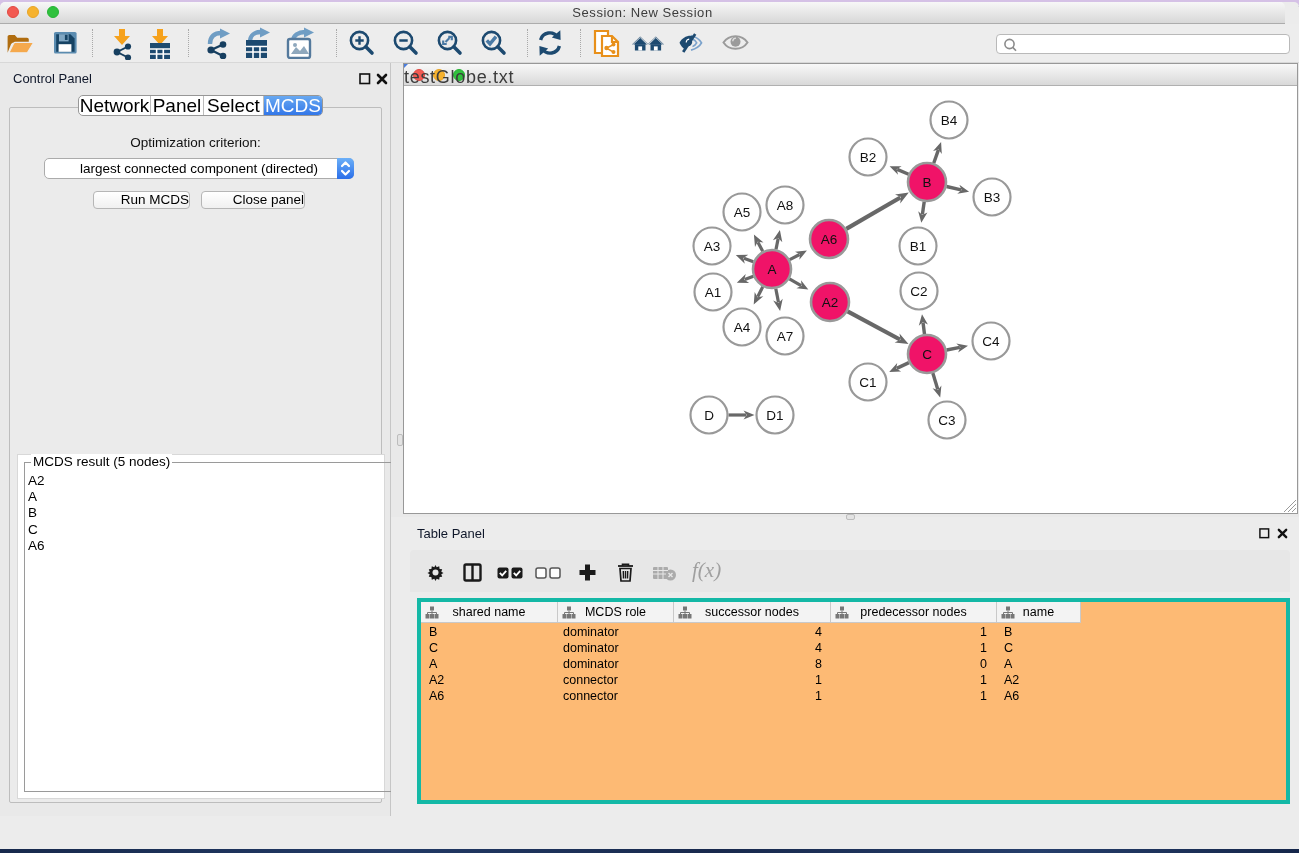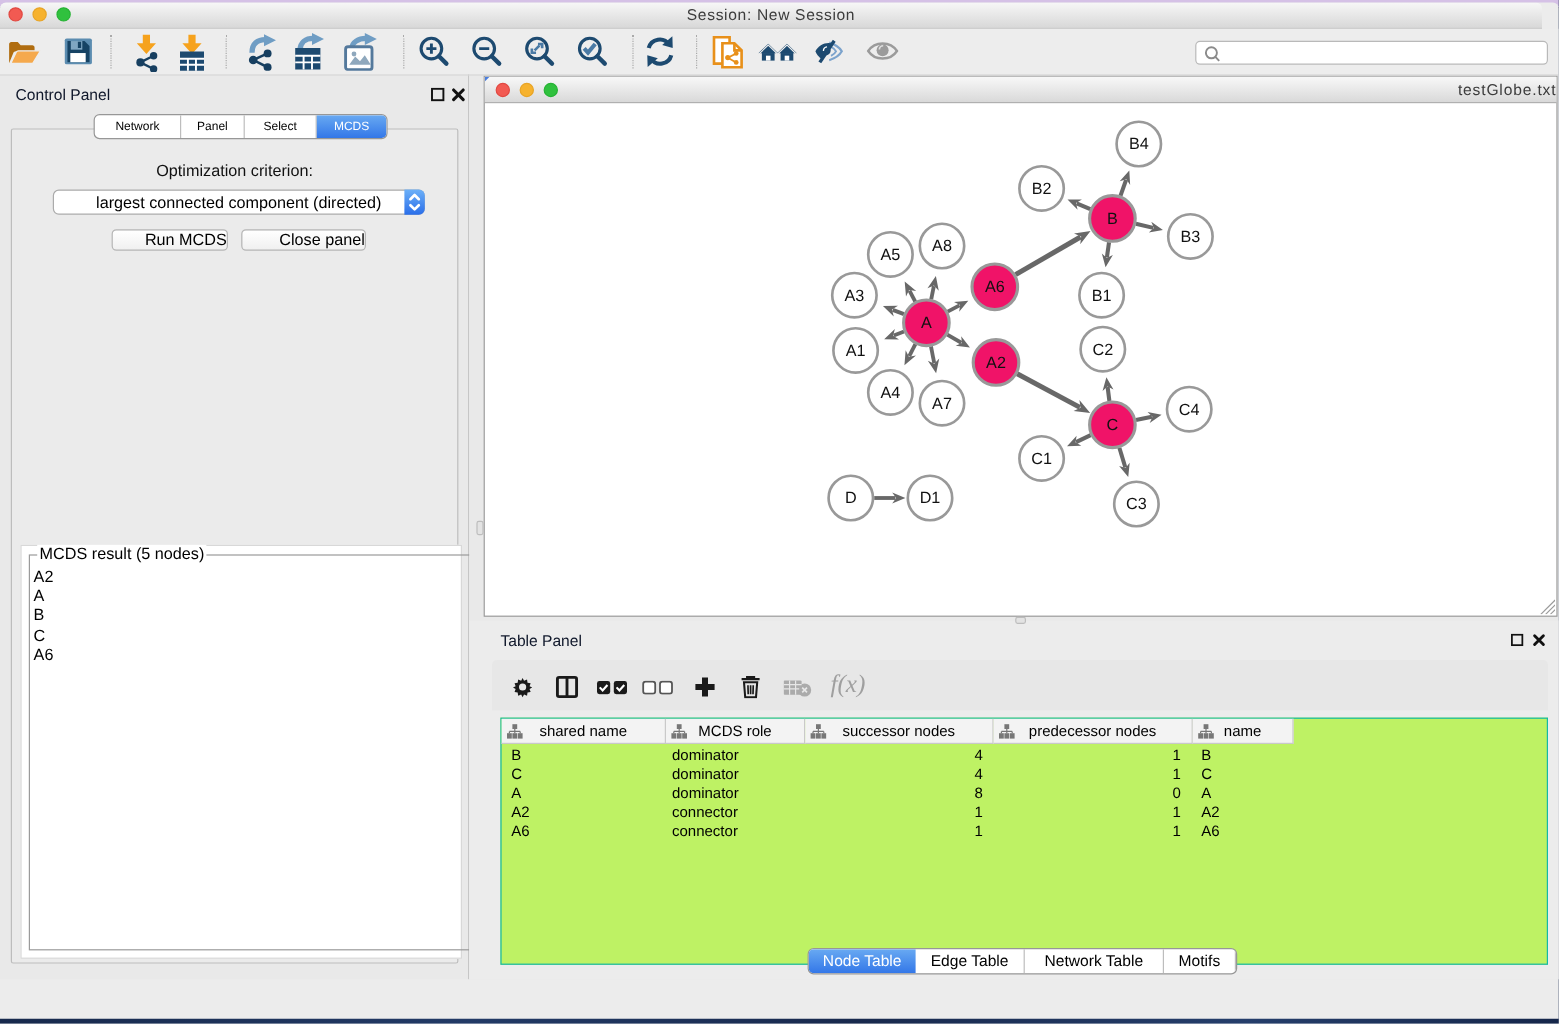--- a/index.html
+++ b/index.html
@@ -10,42 +10,42 @@
 #titlebar{position:absolute;left:0;top:0;width:1285px;height:22px;background:linear-gradient(#f7f7f7,#d8d8d8);border-bottom:1px solid #acacac;border-radius:5px 5px 0 0}
 #titlebar .tl{position:absolute;top:4px;width:12px;height:12px;border-radius:50%}
 #title-text{position:absolute;top:3px;left:0;width:100%;text-align:center;font-size:13px;letter-spacing:0.55px;color:#3c3c3c}
 #toolbar{position:absolute;left:0;top:22px;width:1299px;height:38px;background:#ededed}
 .tsep{position:absolute;top:5px;height:28px;width:0;border-left:1px dotted #a9a9a9}
 .ticon{position:absolute;top:3px}
 #searchbox{position:absolute;left:996px;top:10px;width:294px;height:20px;background:#fff;border:1px solid #b9b9b9;border-radius:4px}
 #ctrl{position:absolute;left:0;top:60px;width:391px;height:754px;background:#e9e9e9;border-right:1px solid #c6c6c6}
 .ptitle{font-size:13px;color:#0f172a}
 #ctrl-tabs{position:absolute;left:78px;top:33px;height:21px;display:flex;border:1px solid #979797;border-radius:5px;background:#fff;overflow:hidden;z-index:3}
-#ctrl-tabs .tab{font-size:10px;color:#000;text-align:center;line-height:19px;border-right:1px solid #bdbdbd}
+#ctrl-tabs .tab{font-size:19px;color:#000;text-align:center;line-height:19px;border-right:1px solid #bdbdbd}
 #ctrl-tabs .tab.sel{background:linear-gradient(#68a9f2,#3377e8);color:#fff;border-right:none}
 #ctrl-body{position:absolute;left:9px;top:45px;width:373px;height:696px;background:#ebebeb;border:1px solid #bdbdbd;border-radius:2px}
 #optlabel{position:absolute;left:0;top:27px;width:100%;text-align:center;font-size:13.5px;color:#111}
 #combo{position:absolute;left:34px;top:50px;width:310px;height:21px;background:#fff;border:1px solid #ababab;border-radius:5px;font-size:13.5px;text-align:center;line-height:19px;color:#000}
 #combo .step{position:absolute;right:-1px;top:-1px;width:17px;height:21px;background:linear-gradient(#6cb0f8,#2a6ee9);border-radius:0 5px 5px 0}
 .btn{position:absolute;top:83px;height:18px;background:linear-gradient(#fff,#f0f0f0);border:1px solid #b6b6b6;border-radius:4px;font-size:13.5px;text-align:right;color:#000}
 #resultbox{position:absolute;left:7px;top:346px;width:368px;height:345px;background:#fff;border:1px solid #d8d8d8}
 #fieldset{position:absolute;left:6px;top:7px;width:420px;height:330px;border:1px solid #9a9a9a}
 #legend{position:absolute;left:6px;top:-9px;background:#fff;font-size:13.5px;color:#000;padding:0 2px}
 #mlist{position:absolute;left:3px;top:10px;font-size:13.5px;color:#000;line-height:16.2px}
 #vscroll{position:absolute;right:6px;top:8px;width:13px;height:314px;background:#f6f6f6;border-left:1px solid #e2e2e2;border-right:1px solid #e2e2e2}
 #desktop{position:absolute;left:391px;top:60px;width:908px;height:754px;background:#e9e9e9}
 #iwin{position:absolute;left:12px;top:1px;width:895px;height:451px;background:#fff;border:1px solid #989898}
 #ititle{position:absolute;left:0;top:0;width:893px;height:22px;background:linear-gradient(#f8f8f8,#d9d9d9);border-bottom:1px solid #b0b0b0}
 #ititle .tl{position:absolute;top:5px;width:12px;height:12px;border-radius:50%}
-#ititle-text{position:absolute;top:3px;left:0;width:100%;text-align:right;font-size:13px;letter-spacing:0.7px;color:#3c3c3c}
+#ititle-text{position:absolute;top:3px;left:0;width:100%;text-align:left;font-size:18px;letter-spacing:0.7px;color:#3c3c3c}
 .graph{position:absolute;left:0;top:21px}
 #grip{position:absolute;right:1px;bottom:1px;width:13px;height:13px;overflow:hidden}
 #tablepanel{position:absolute;left:391px;top:515px;width:908px;height:299px;background:#ececec}
 #tp-toolbar{position:absolute;left:19px;top:33px;width:880px;height:42px;background:#e7e7e7;border-radius:4px 4px 0 0}
-#datatable{position:absolute;left:26px;top:81px;width:873px;height:206px;background:#bef264;border:1px solid #14b8a6;font-size:12.5px}
+#datatable{position:absolute;left:26px;top:81px;width:873px;height:206px;background:#fdba74;border:4px solid #14b8a6;font-size:12.5px}
 .th{position:absolute;top:0;height:21px;background:#f3f3f3;border-right:1px solid #c9c9c9;border-bottom:1px solid #c9c9c9;text-align:center;line-height:21px;color:#000}
 .td{position:absolute;height:16px;line-height:16px;color:#000}
 #btabs{position:absolute;left:282px;top:273px;height:22px;display:flex;border:1px solid #979797;border-radius:5px;background:#fff;overflow:hidden}
 #btabs .tab{font-size:13px;color:#000;text-align:center;line-height:20px;border-right:1px solid #bdbdbd}
 #btabs .tab.sel{background:linear-gradient(#68a9f2,#3377e8);color:#fff;border-right:none}
 #statusbar{position:absolute;left:0;top:814px;width:1299px;height:29px;background:#eee;border-top:1px solid #d2d2d2}
 #listbtn{position:absolute;left:9px;top:8px;width:28px;height:19px;background:#fdfdfd;border:1px solid #a5a5a5}
 #membtn{position:absolute;right:10px;top:6px;width:75px;height:23px;background:#f8f8f8;border:1px solid #b4b4b4;font-size:12.5px;color:#000;text-align:center;line-height:21px}
 .grip2{position:absolute;background:#e3e3e3;border:1px solid #bdbdbd;border-radius:2px}
 svg{display:block}
@@ -524,20 +524,14 @@
         <div class="td" style="left:142px;top:70px">connector</div>
         <div class="td" style="left:253px;top:70px;width:148px;text-align:right">1</div>
         <div class="td" style="left:410px;top:70px;width:156px;text-align:right">1</div>
         <div class="td" style="left:583px;top:70px">A2</div>
         <div class="td" style="left:8px;top:86px">A6</div>
         <div class="td" style="left:142px;top:86px">connector</div>
         <div class="td" style="left:253px;top:86px;width:148px;text-align:right">1</div>
         <div class="td" style="left:410px;top:86px;width:156px;text-align:right">1</div>
         <div class="td" style="left:583px;top:86px">A6</div>
  </div>
- <div id="btabs">
-  <div class="tab sel" style="width:89px">Node Table</div>
-  <div class="tab" style="width:91px">Edge Table</div>
-  <div class="tab" style="width:116px">Network Table</div>
-  <div class="tab" style="width:60px">Motifs</div>
- </div>
 </div>
 </div>
 
 </body></html>

